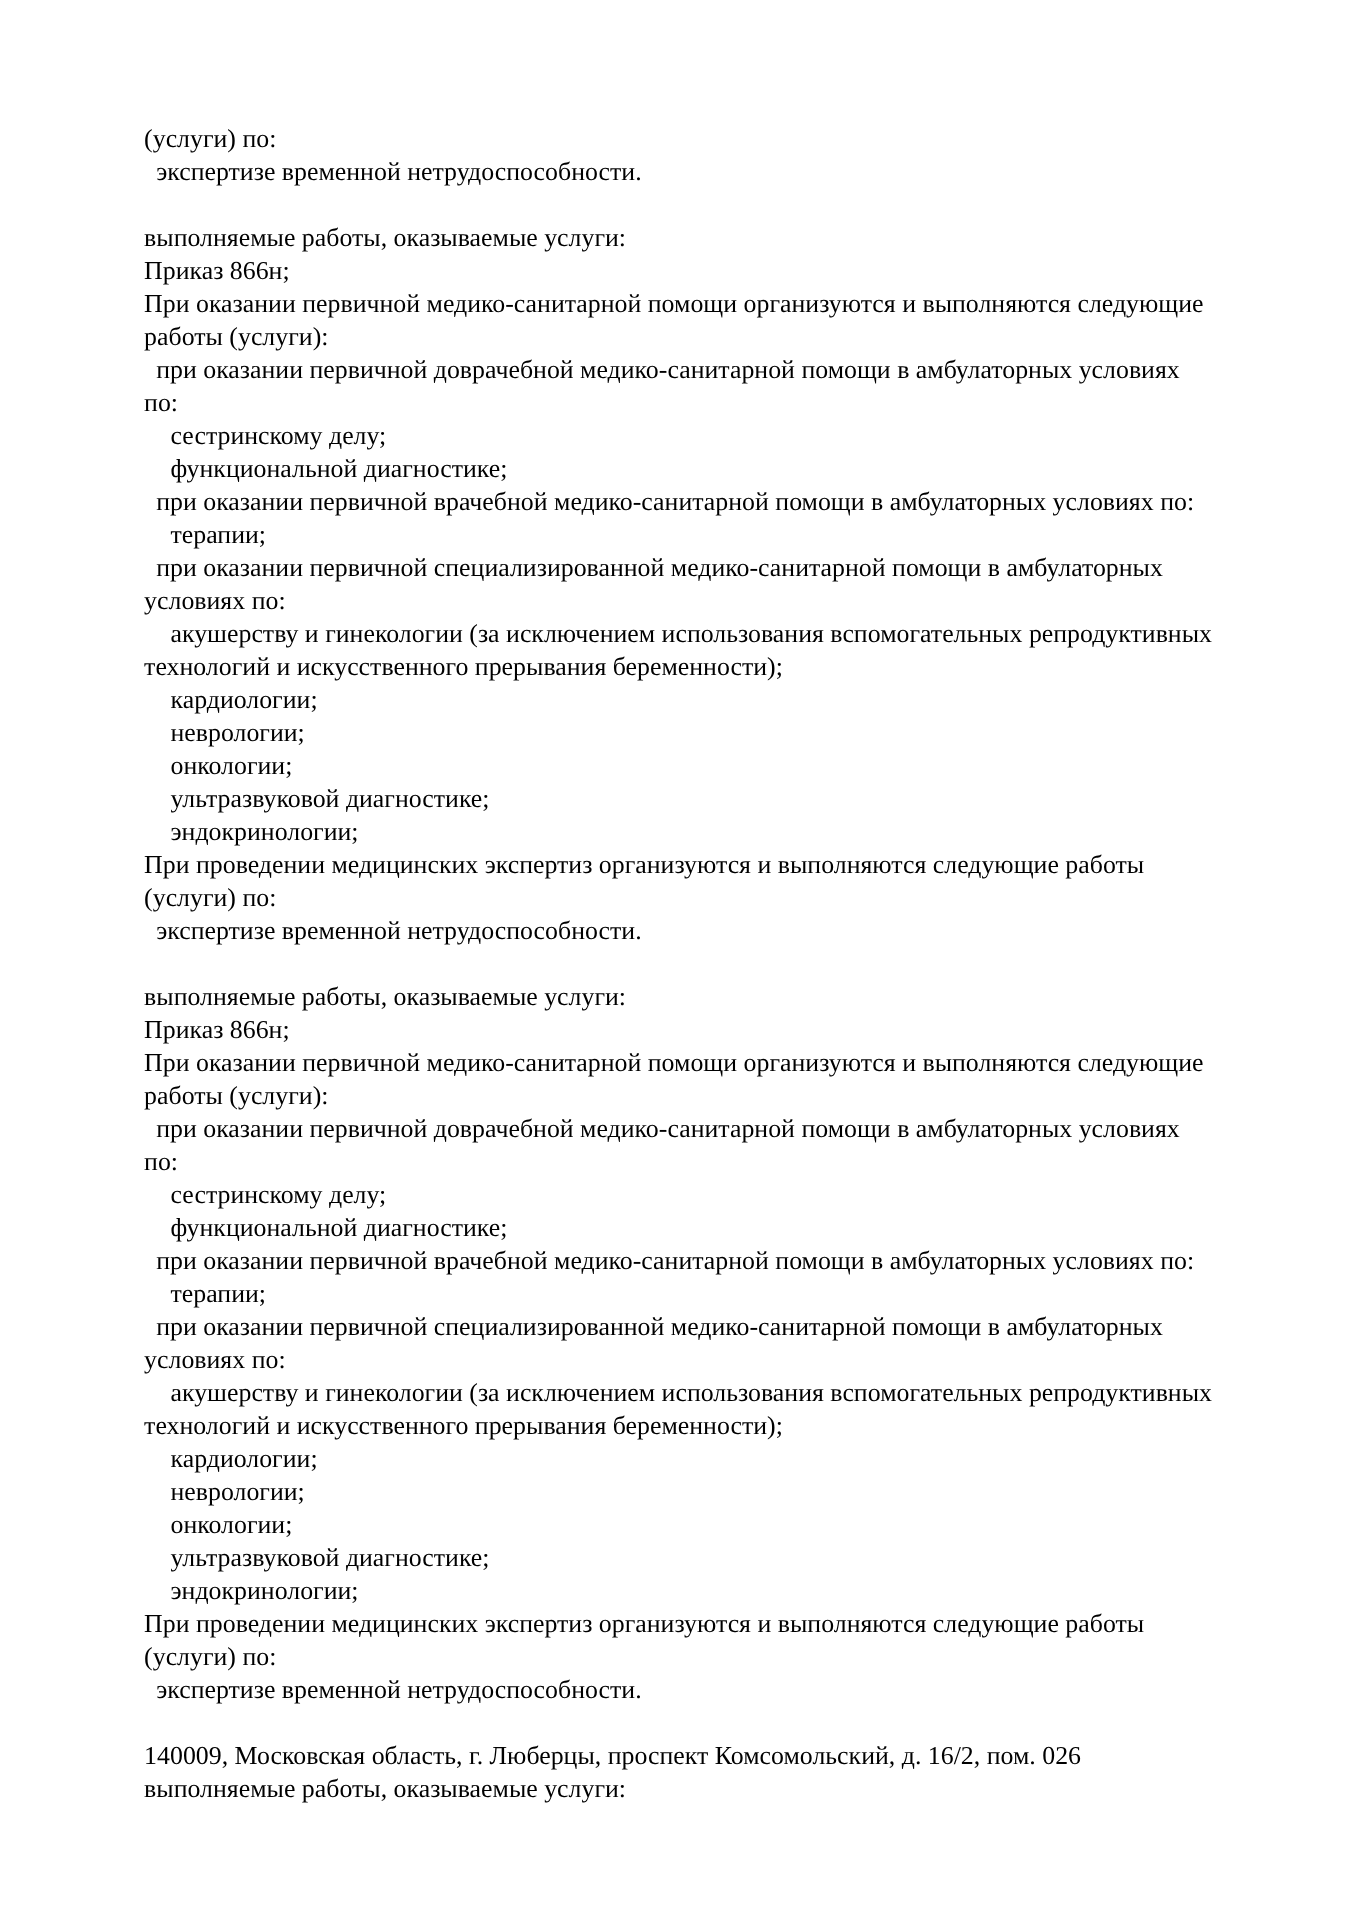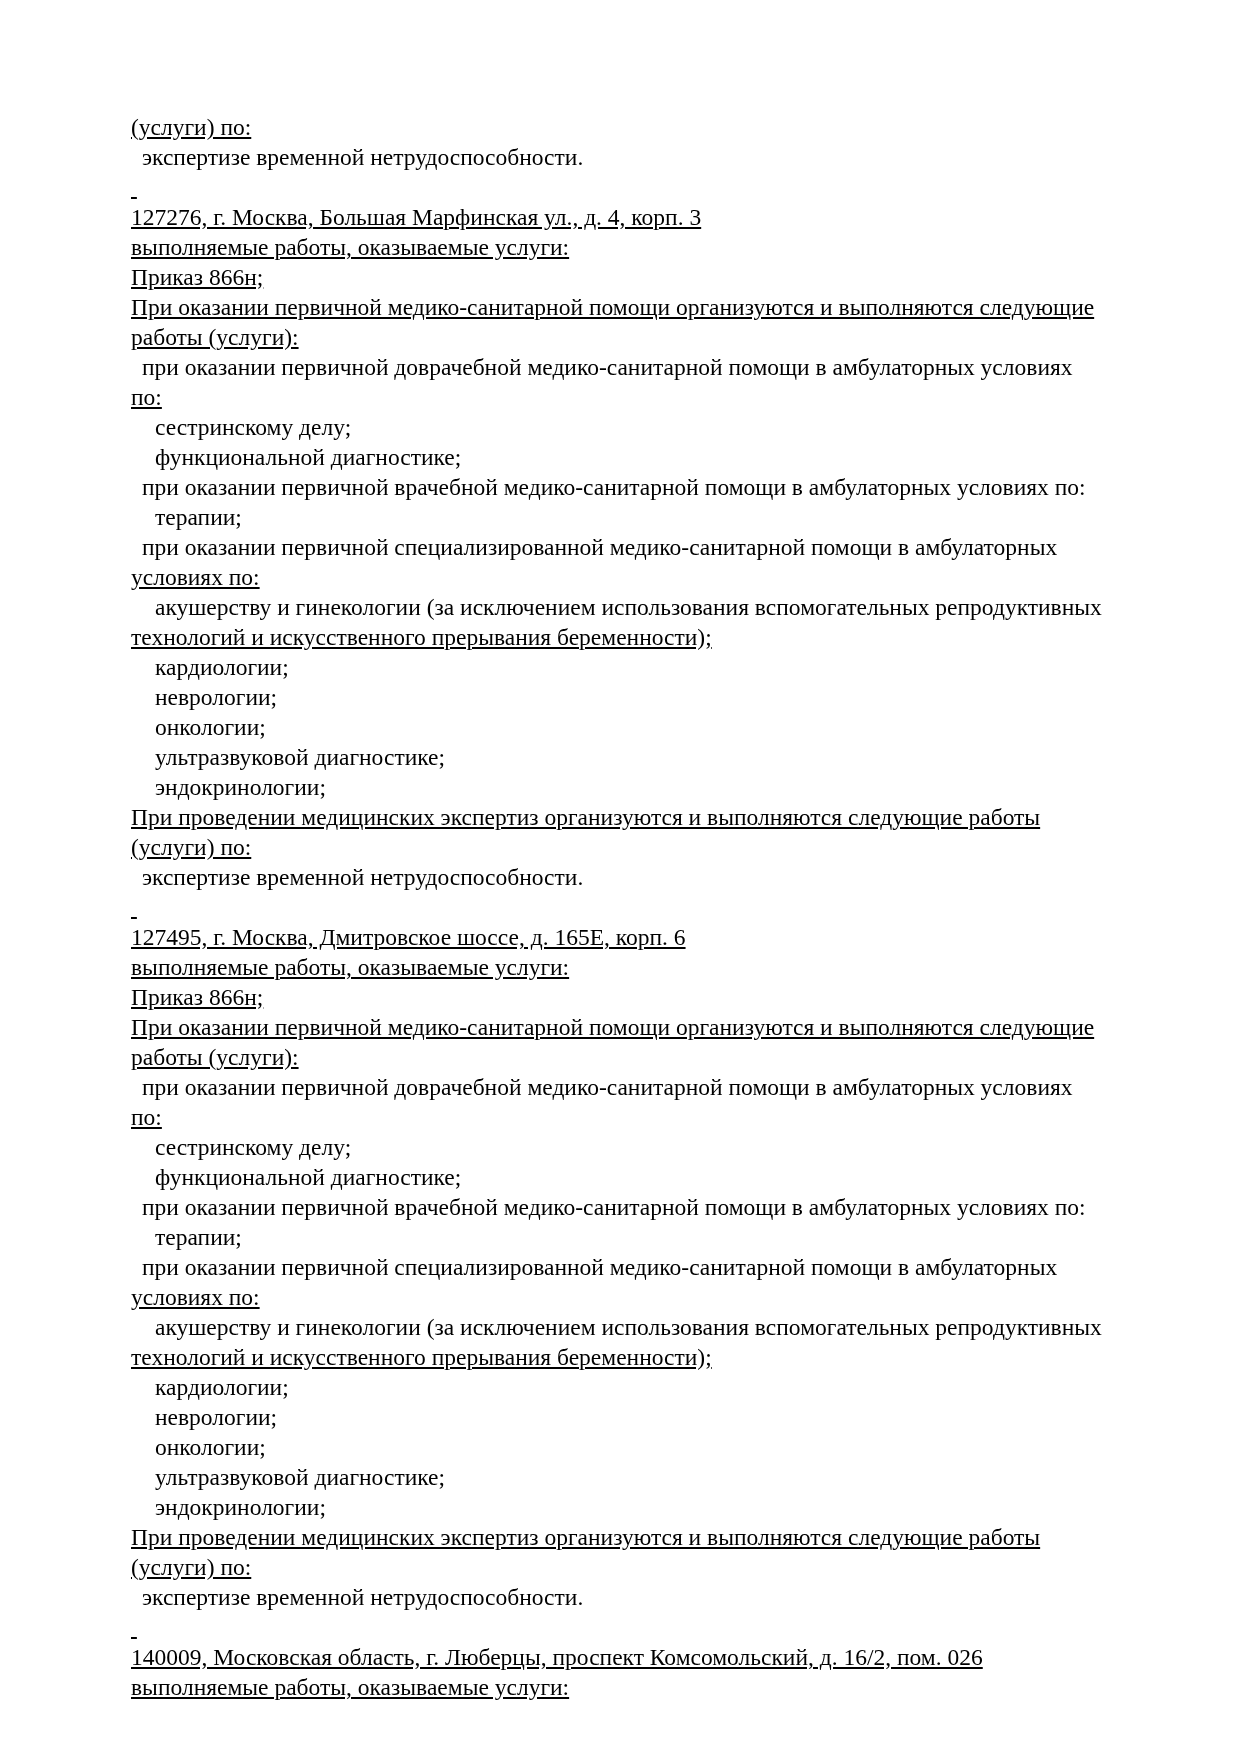--- a/index.html
+++ b/index.html
@@ -21,33 +21,32 @@
     top: 112px;
     left: 131px;
     right: 100px;
   }
   .line {
     font-size: 23.5px;
     line-height: 30px;
     white-space: nowrap;
     color: #000000;
   }
-  .indent-0 { padding-left: 0; text-decoration: underline; }
+  .indent-0 { padding-left: 0; }
   .indent-1 { padding-left: 11px; }
   .indent-2 { padding-left: 24px; }
 </style>
 </head>
 <body>
 
 <div class="page">
   <div class="text-block">
       <div class="line indent-0">(услуги) по:</div>
       <div class="line indent-1">экспертизе временной нетрудоспособности.</div>
       <div class="line indent-0">&nbsp;</div>
-      <div class="line indent-0">127276, г. Москва, Большая Марфинская ул., д. 4, корп. 3</div>
       <div class="line indent-0">выполняемые работы, оказываемые услуги:</div>
       <div class="line indent-0">Приказ 866н;</div>
       <div class="line indent-0">При оказании первичной медико-санитарной помощи организуются и выполняются следующие</div>
       <div class="line indent-0">работы (услуги):</div>
       <div class="line indent-1">при оказании первичной доврачебной медико-санитарной помощи в амбулаторных условиях</div>
       <div class="line indent-0">по:</div>
       <div class="line indent-2">сестринскому делу;</div>
       <div class="line indent-2">функциональной диагностике;</div>
       <div class="line indent-1">при оказании первичной врачебной медико-санитарной помощи в амбулаторных условиях по:</div>
       <div class="line indent-2">терапии;</div>
@@ -57,21 +56,20 @@
       <div class="line indent-0">технологий и искусственного прерывания беременности);</div>
       <div class="line indent-2">кардиологии;</div>
       <div class="line indent-2">неврологии;</div>
       <div class="line indent-2">онкологии;</div>
       <div class="line indent-2">ультразвуковой диагностике;</div>
       <div class="line indent-2">эндокринологии;</div>
       <div class="line indent-0">При проведении медицинских экспертиз организуются и выполняются следующие работы</div>
       <div class="line indent-0">(услуги) по:</div>
       <div class="line indent-1">экспертизе временной нетрудоспособности.</div>
       <div class="line indent-0">&nbsp;</div>
-      <div class="line indent-0">127495, г. Москва, Дмитровское шоссе, д. 165Е, корп. 6</div>
       <div class="line indent-0">выполняемые работы, оказываемые услуги:</div>
       <div class="line indent-0">Приказ 866н;</div>
       <div class="line indent-0">При оказании первичной медико-санитарной помощи организуются и выполняются следующие</div>
       <div class="line indent-0">работы (услуги):</div>
       <div class="line indent-1">при оказании первичной доврачебной медико-санитарной помощи в амбулаторных условиях</div>
       <div class="line indent-0">по:</div>
       <div class="line indent-2">сестринскому делу;</div>
       <div class="line indent-2">функциональной диагностике;</div>
       <div class="line indent-1">при оказании первичной врачебной медико-санитарной помощи в амбулаторных условиях по:</div>
       <div class="line indent-2">терапии;</div>

